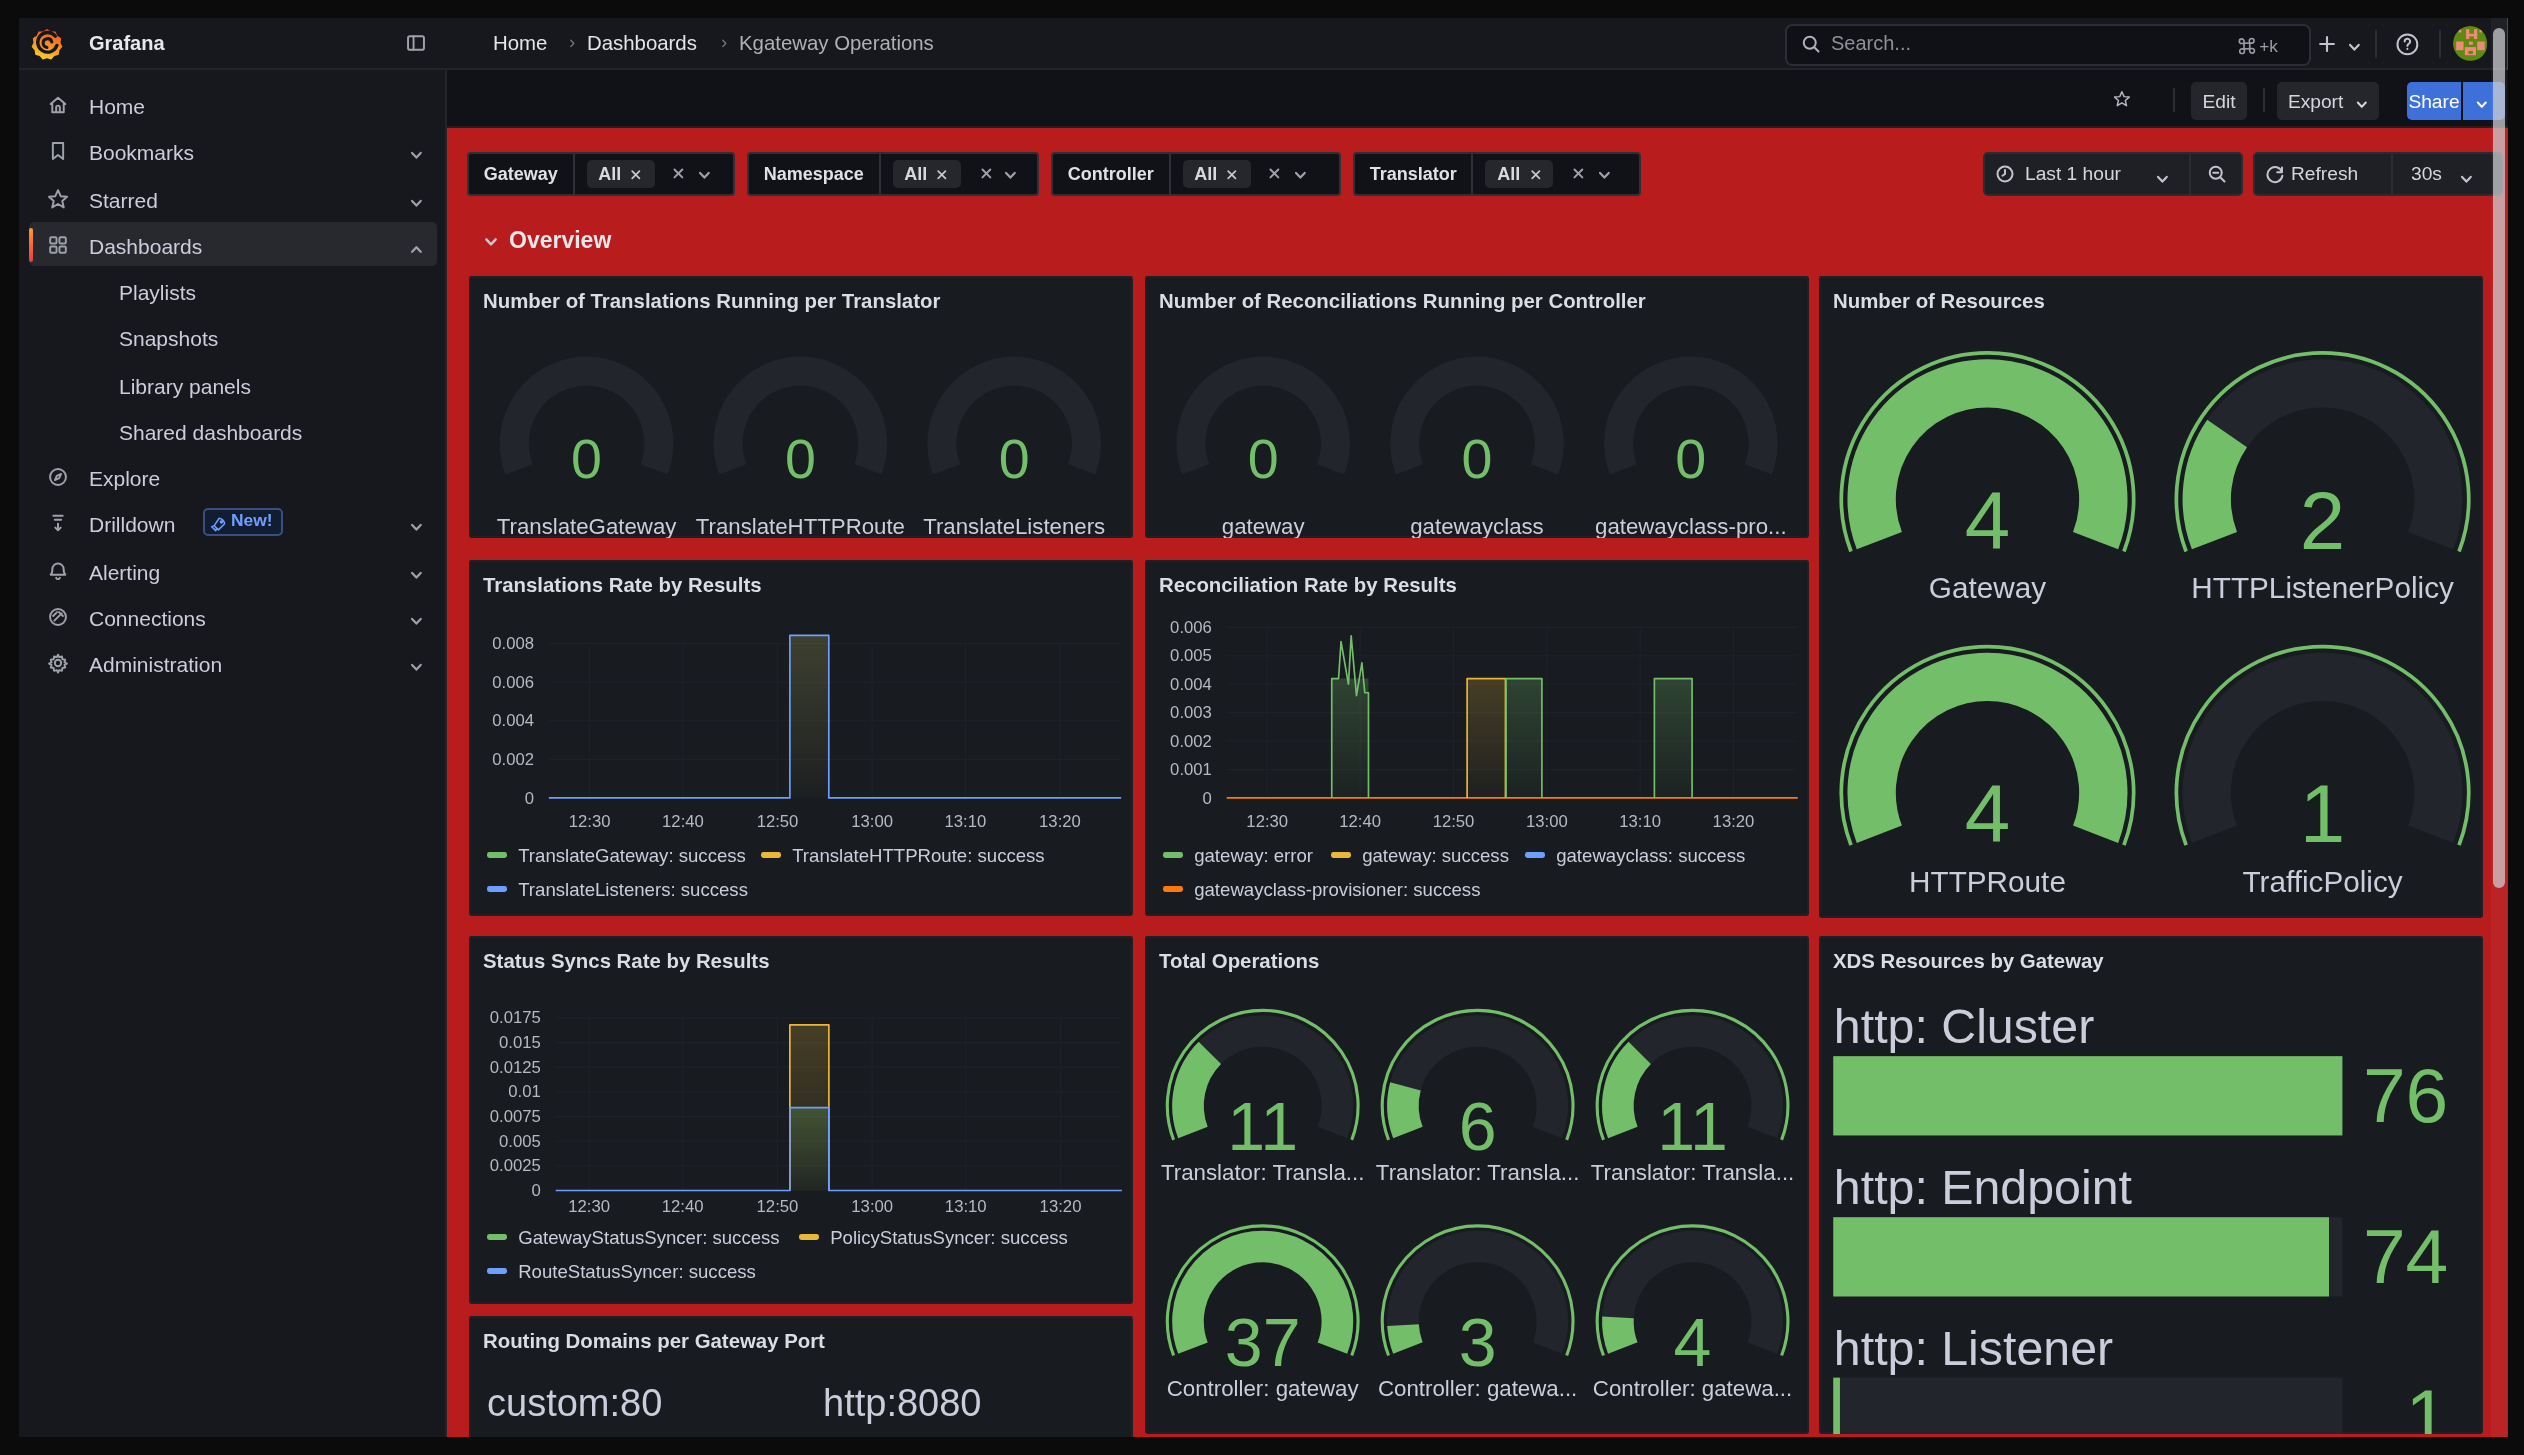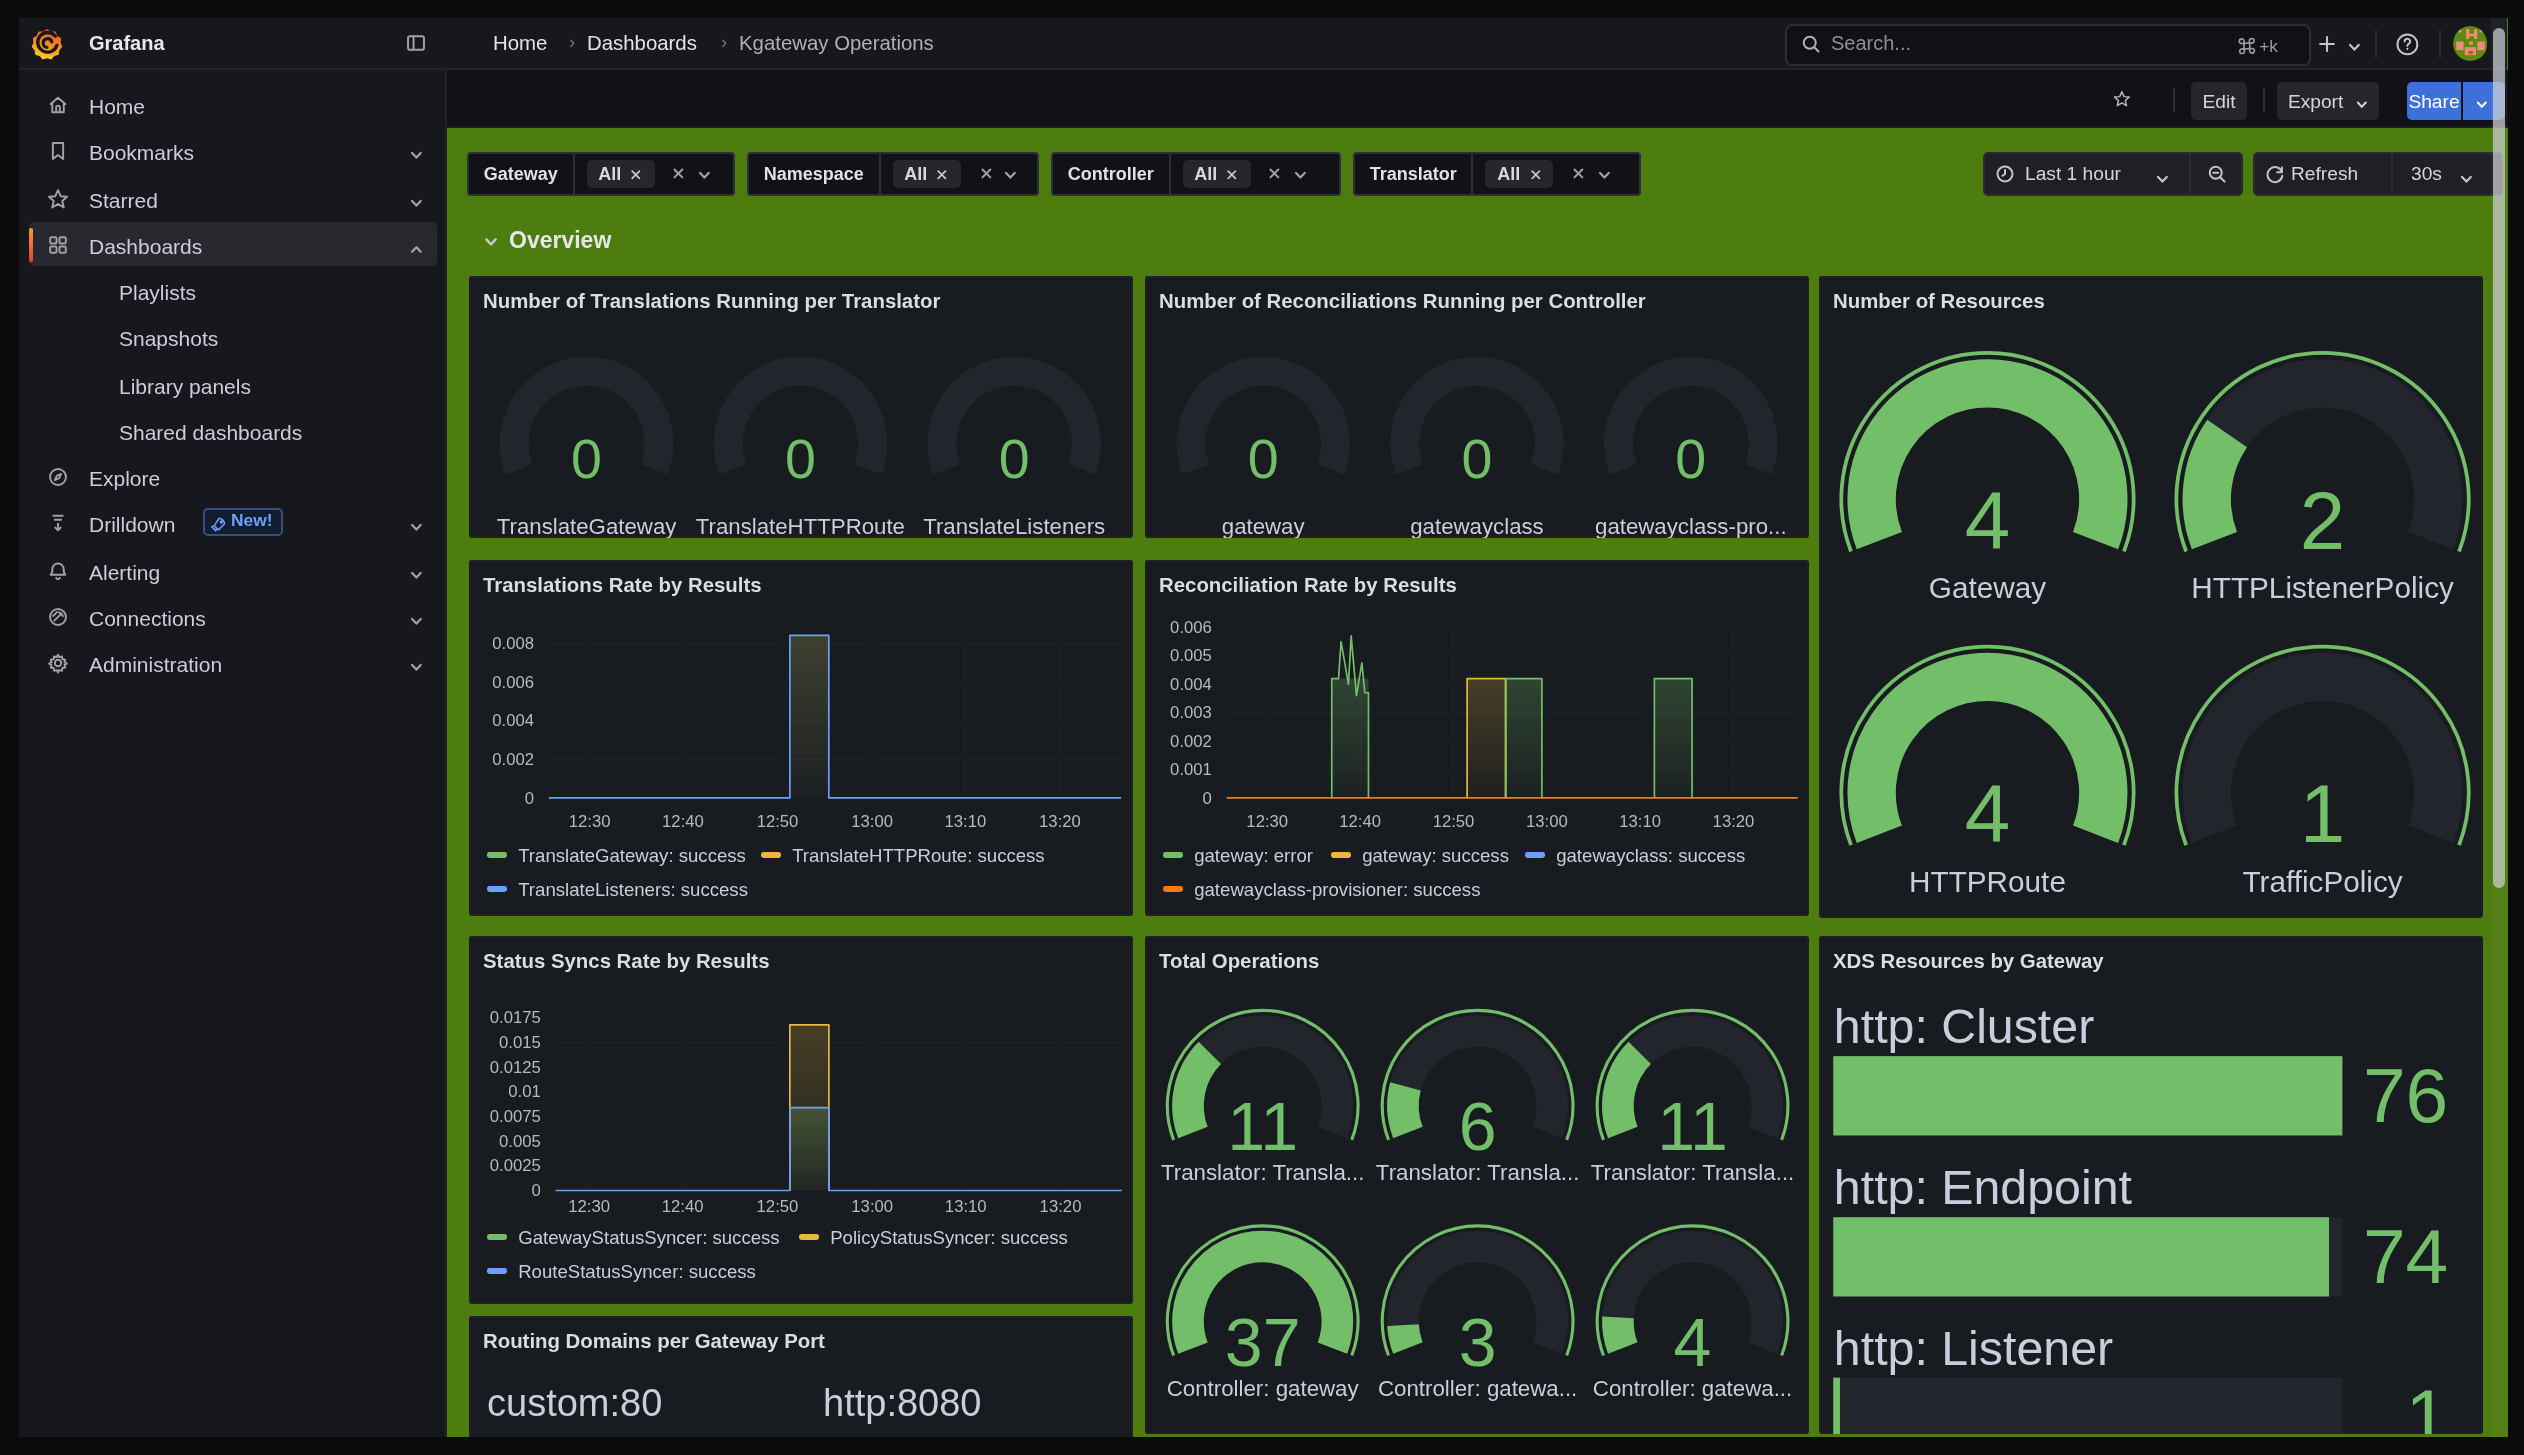--- a/index.html
+++ b/index.html
@@ -1,16 +1,16 @@
 <!DOCTYPE html>
 <html style="font-size:10px"><head><meta charset="utf-8"><style>
 *{margin:0;padding:0;box-sizing:border-box}
 html,body{width:2525px;height:1456px;background:#0b0b0c;overflow:hidden}
 body{font-family:"Liberation Sans",sans-serif;-webkit-font-smoothing:antialiased}
-.window{position:absolute;left:18.6px;top:18px;width:2489px;height:1419px;background:#4d7c0f;overflow:hidden}
+.window{position:absolute;left:18.6px;top:18px;width:2489px;height:1419px;background:#b91c1c;overflow:hidden}
 .app{position:absolute;left:0;top:0;width:1244px;height:710px;transform:scale(2);transform-origin:0 0}
 .abs{position:absolute}
 .header{position:absolute;left:0;top:0;width:1244px;height:26px;background:#17181d;border-bottom:0.6px solid #232429}
 .sidebar{position:absolute;left:0;top:26px;width:214px;height:684px;background:#17181d;border-right:0.6px solid #232429}
 .subheader{position:absolute;left:214px;top:26px;width:1031px;height:28.5px;background:#111217;border-bottom:0.6px solid #1f2025}
 .navitem{position:absolute;left:5px;width:204px;height:22px;border-radius:2.5px;color:#ccccdc;font-size:10.5px}
 .navitem .lbl{position:absolute;left:30px;top:5.6px}
 .navitem .sublbl{position:absolute;left:45px;top:5.6px}
 .navitem .icon{position:absolute;left:8.7px;top:5.6px;width:11px;height:11px}
 .navitem .chev{position:absolute;right:6.2px;top:7.4px;width:7.4px;height:7.4px}

